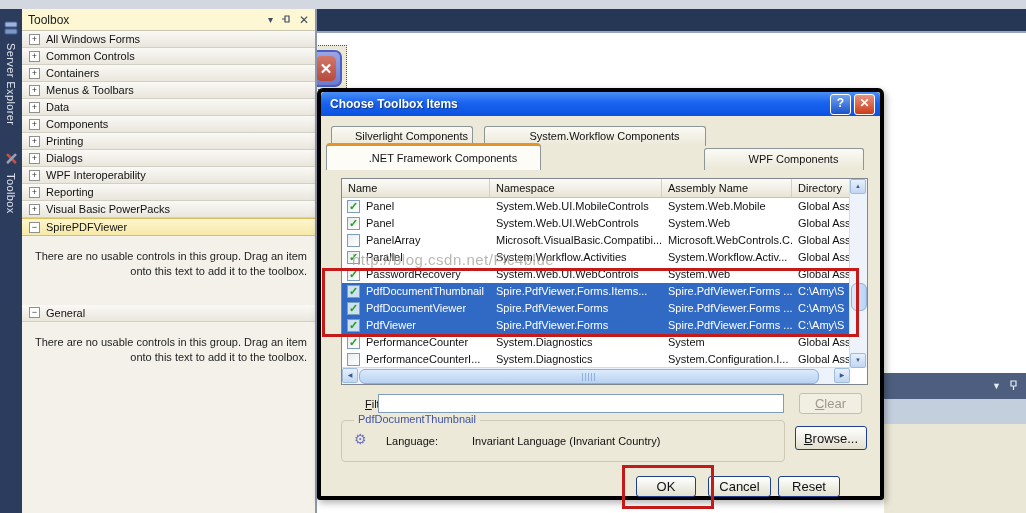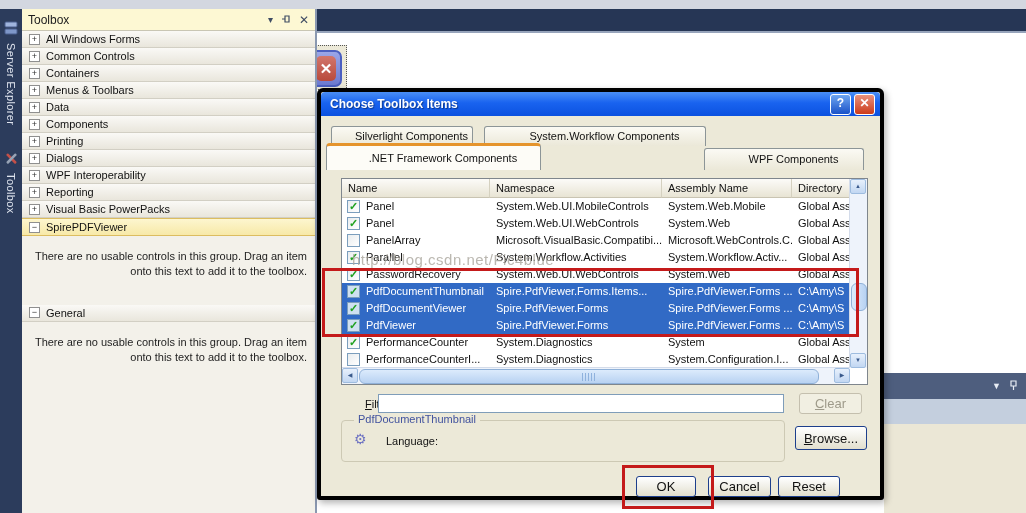--- a/index.html
+++ b/index.html
@@ -350,20 +350,21 @@
     </div>
 
     <label class="filter-label"><u>F</u>ilter:</label>
     <input class="filter-input" value="" style="">
     <button class="xpbtn clear" disabled=""><u>C</u>lear</button>
 
     <div class="groupbox">
       <span class="gb-caption">PdfDocumentThumbnail</span>
       <span class="gear">⚙</span>
       <span class="lang-label">Language:</span>
+      <span class="lang-value">Invariant Language (Invariant Country)</span>
     </div>
     <button class="xpbtn browse"><u>B</u>rowse...</button>
 
     <button class="xpbtn ok">OK</button>
     <button class="xpbtn cancel">Cancel</button>
     <button class="xpbtn reset">Reset</button>
 
     <div class="redbox box-ok"></div>
   </div>
 

